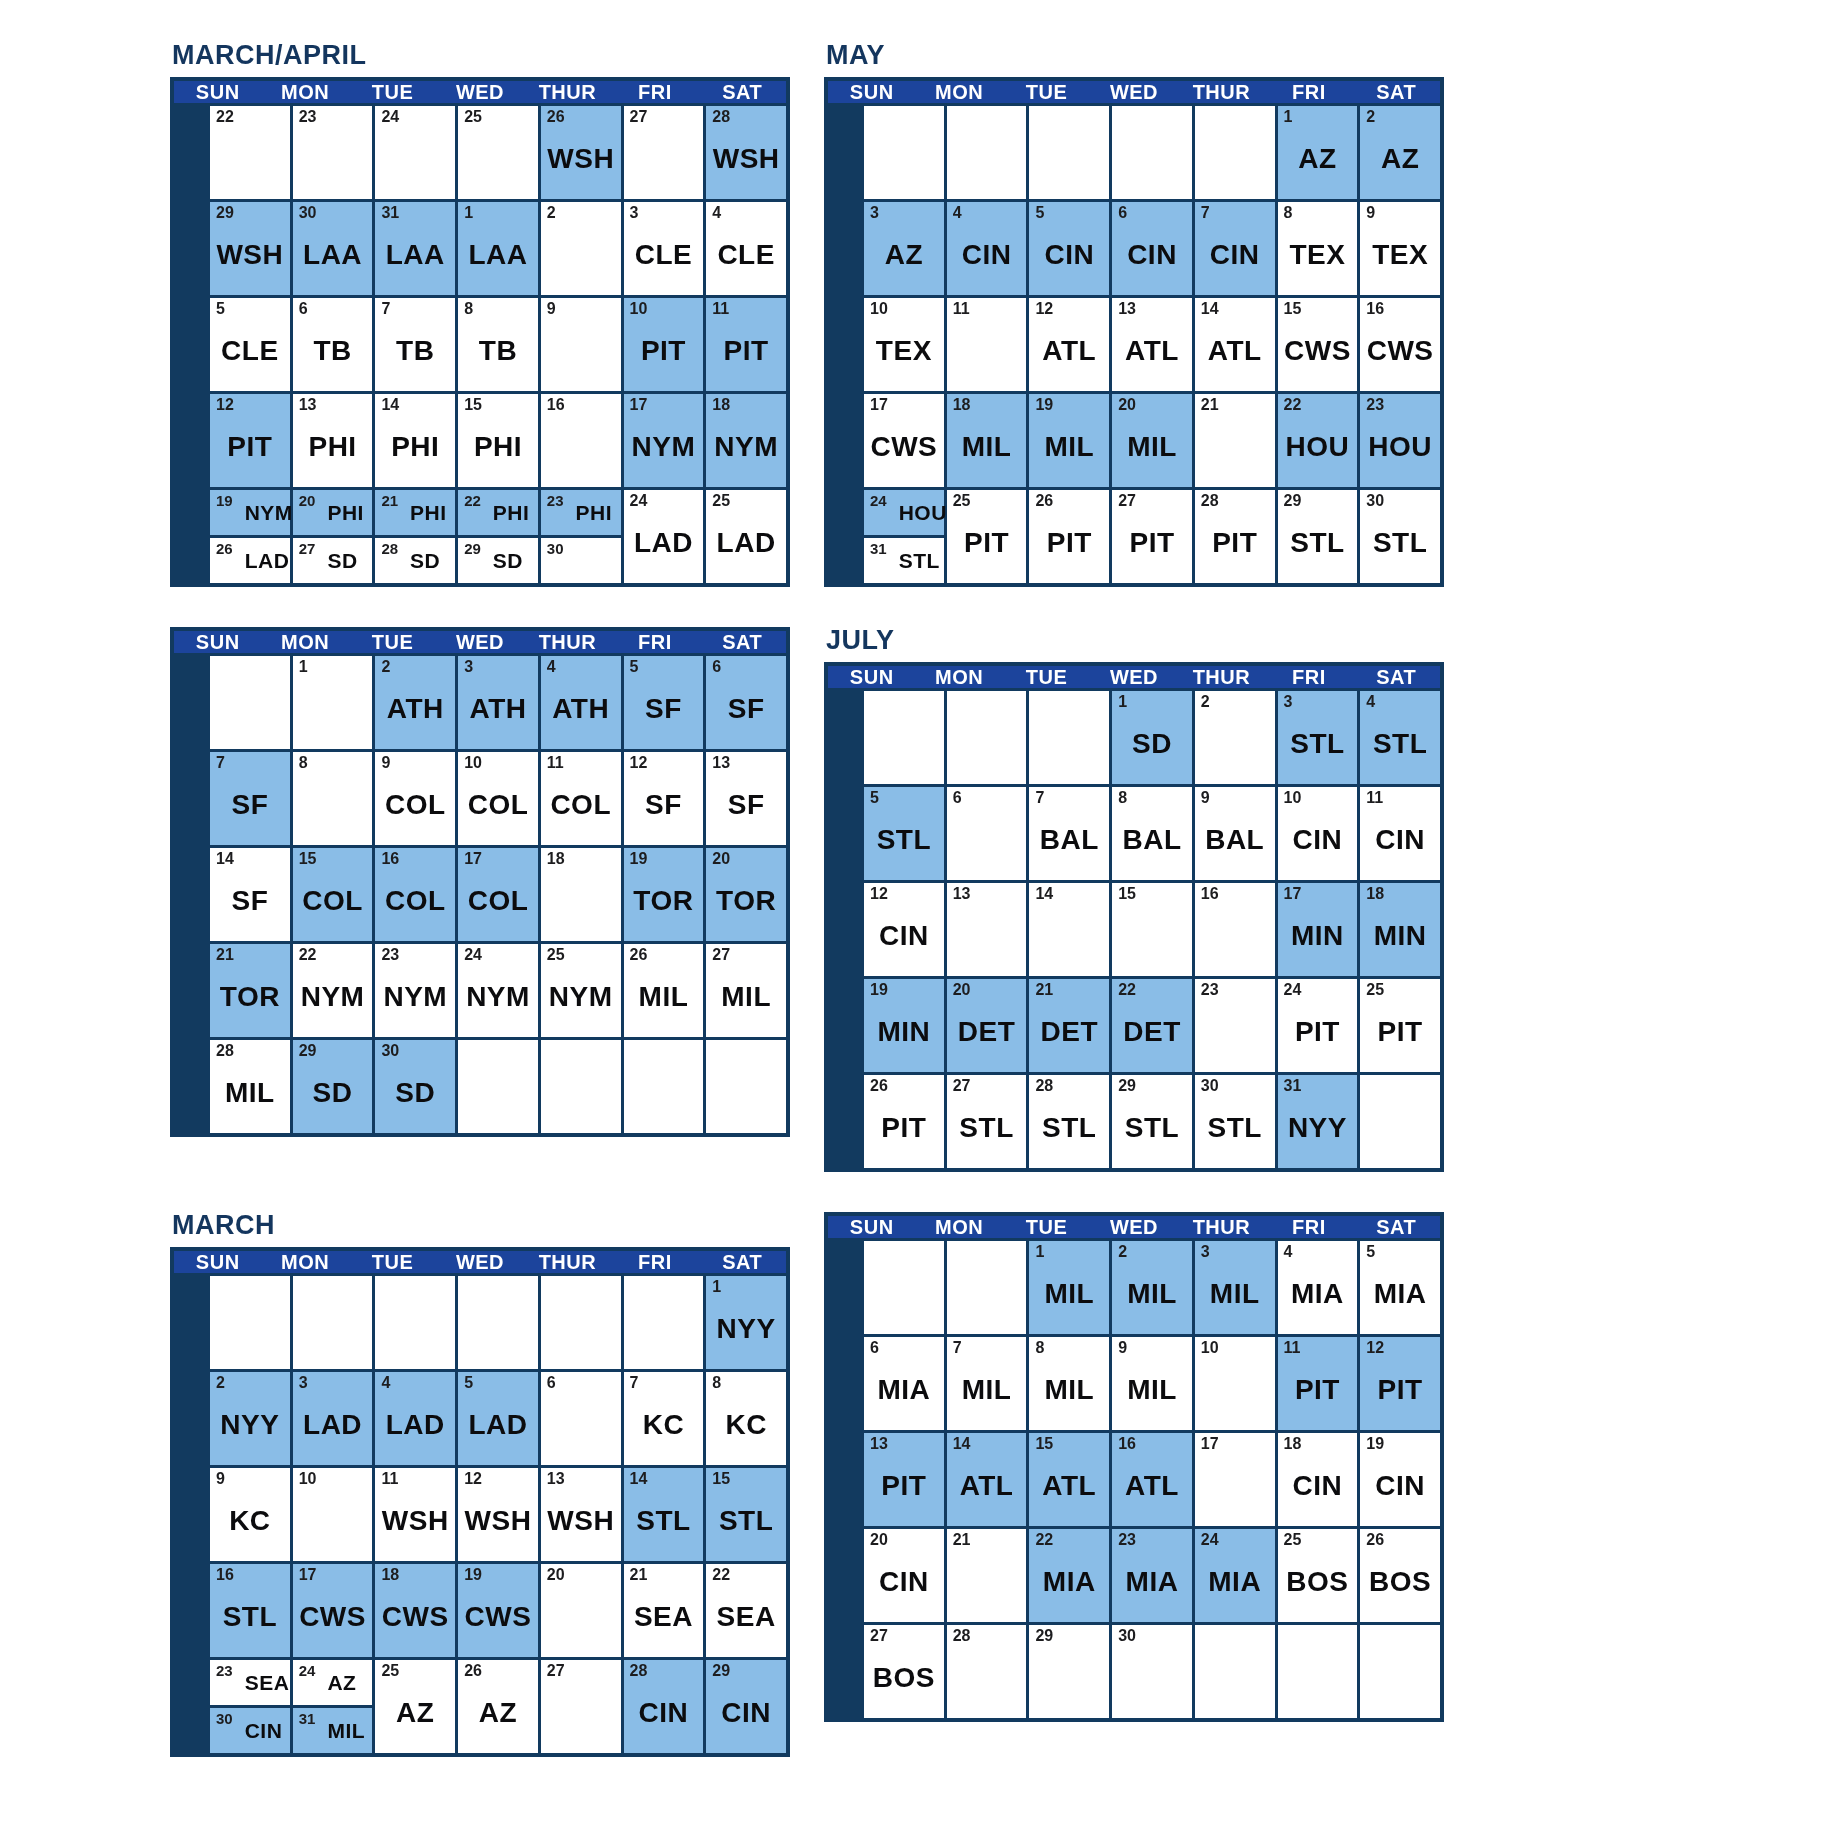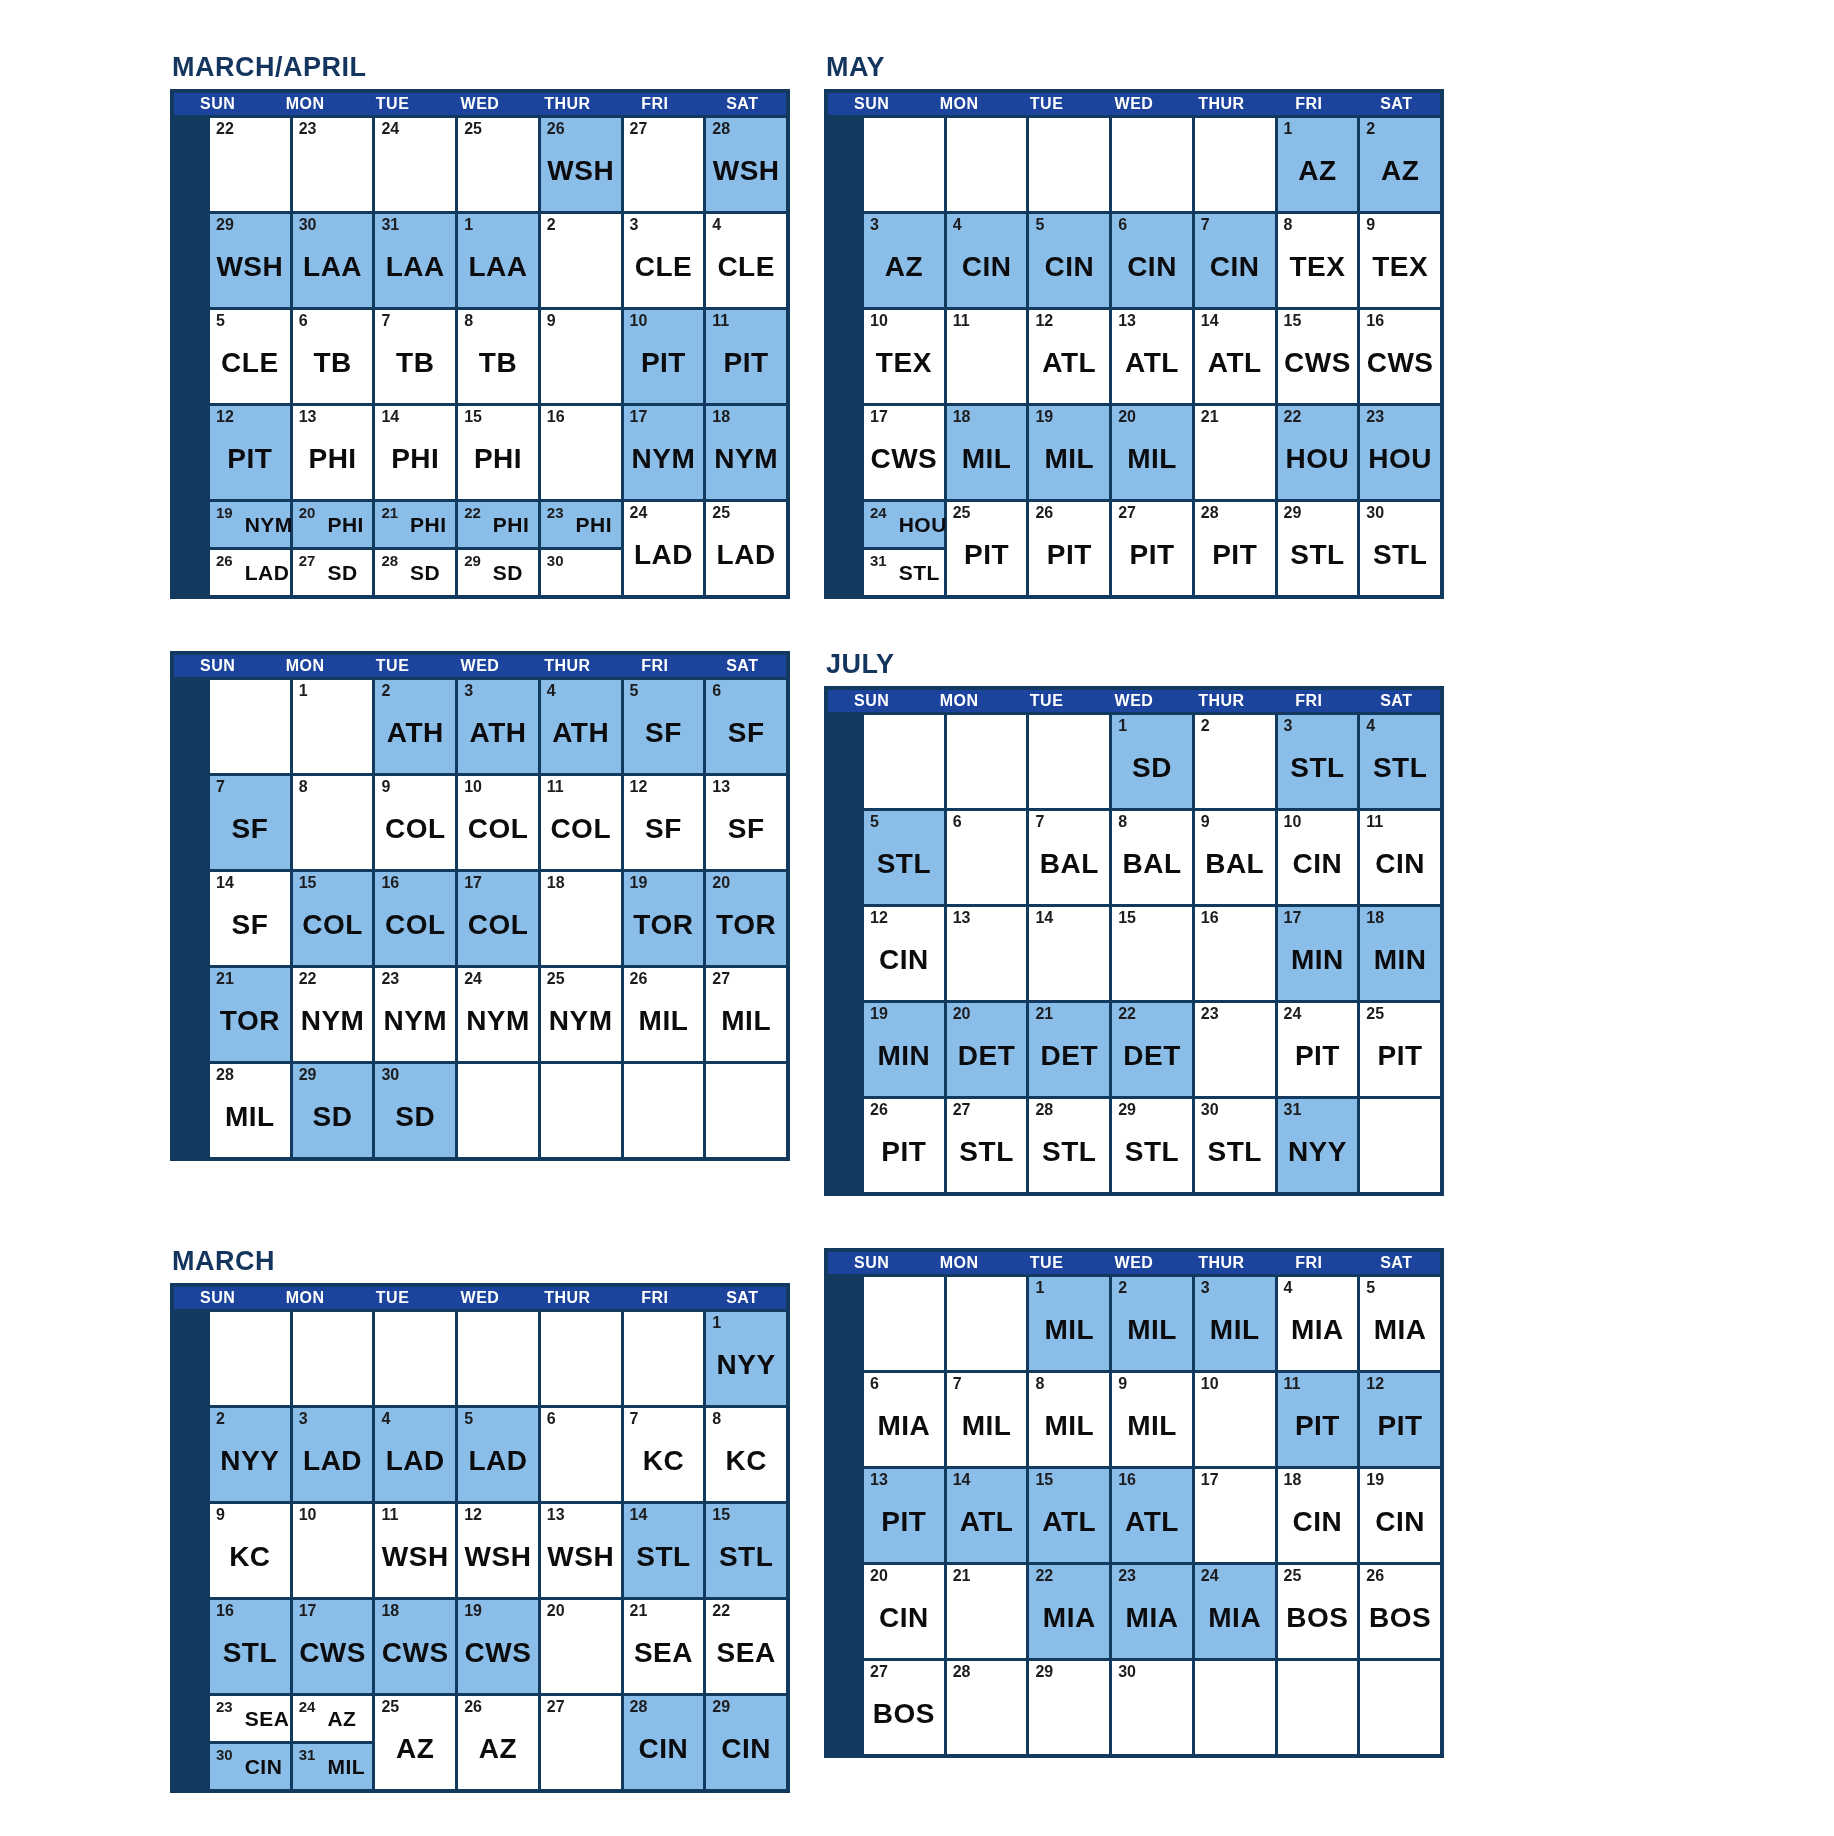--- a/index.html
+++ b/index.html
@@ -12,40 +12,40 @@
   }
   #schedule {
     position: absolute;
     top: 42px;
     left: 170px;
     display: grid;
     grid-template-columns: 620px 620px;
     column-gap: 34px;
     row-gap: 40px;
   }
-  .month { width: 620px; margin-top: 12px; }
+  .month { width: 620px; }
   .month .title {
     color: var(--title-text, #14365e);
     font-size: 27px;
     font-weight: bold;
     letter-spacing: .5px;
     margin: 0 0 8px 2px;
     line-height: 1;
   }
   .grid { border: 4px solid var(--border, #123a5f); background: #fff; }
   .dow {
     display: grid;
     grid-template-columns: repeat(7, 1fr);
     background: var(--header-bg, #1c449c);
     height: 22px;
     align-items: center;
   }
   .dow-cell {
     color: var(--header-text, #ffffff);
-    font-size: 16px;
+    font-size: 20px;
     font-weight: bold;
     text-align: center;
     letter-spacing: .5px;
   }
   .cells {
     display: grid;
     grid-template-columns: repeat(7, 1fr);
     grid-auto-rows: 93px;
     gap: 3px;
     background: var(--border, #123a5f);

